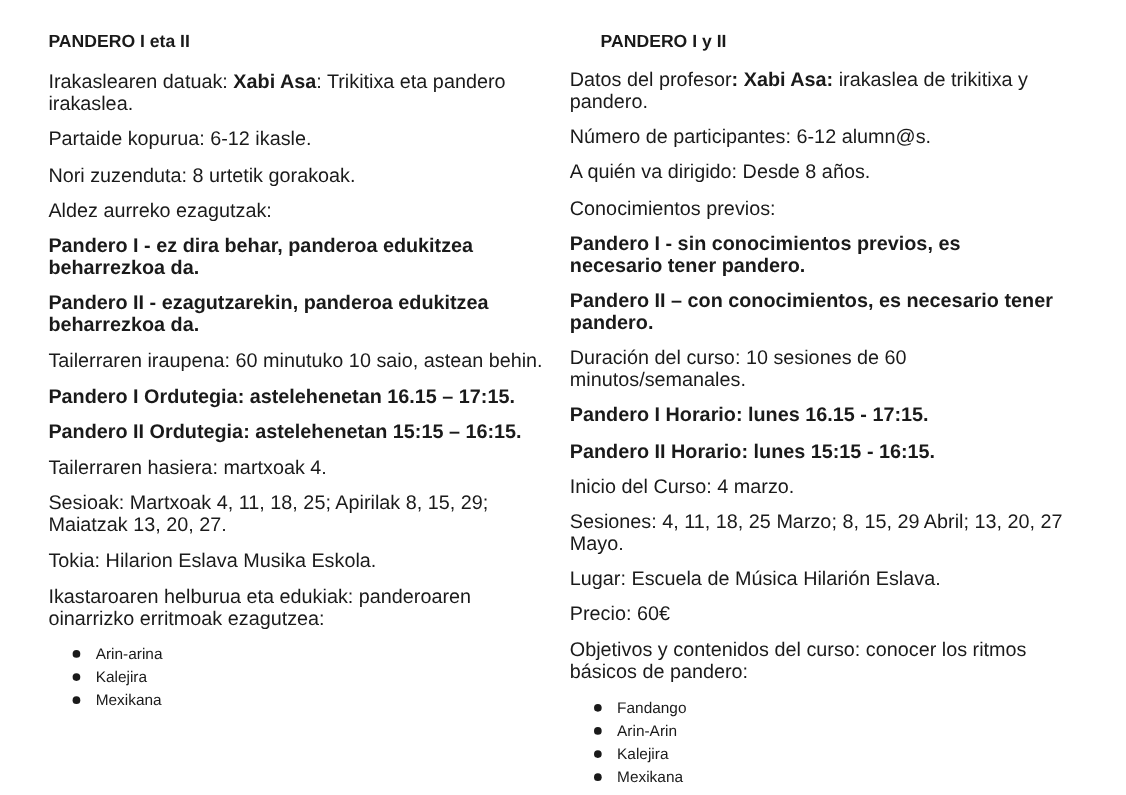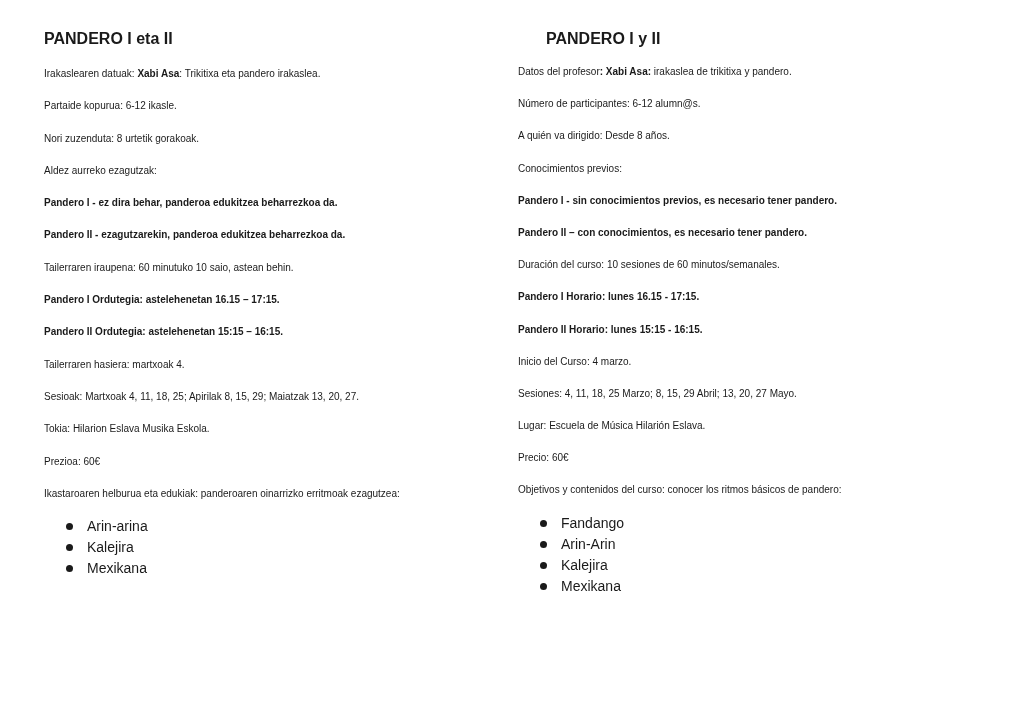--- a/index.html
+++ b/index.html
@@ -8,21 +8,21 @@
       font-family: "Liberation Sans", "DejaVu Sans", sans-serif;
       color: #1a1a1a;
     }
     .col { position: absolute; top: 28px; width: 470px; }
     .col.left { left: 44px; }
     .col.right { left: 518px; }
     .title {
       font-weight: bold; font-size: 16px; margin: 0 0 14px 0; line-height: 22px;
     }
     .col.right .title { margin-bottom: 12px; margin-left: 28px; }
-    p { margin: 0 0 12px 0; font-size: 10px; line-height: 20px; }
+    p { margin: 0 0 12px 0; font-size: 18px; line-height: 20px; }
     .col.left p { margin-bottom: 12.3px; }
     .col.right p { margin-bottom: 12.2px; }
     b { font-weight: bold; }
     ul { margin: 4px 0 0 0; padding: 0 0 0 43px; list-style: none; }
     li { font-size: 14px; line-height: 21px; position: relative; }
     li .bullet {
       position: absolute; left: -21px; top: 7px; width: 7px; height: 7px;
       border-radius: 50%; background: #1a1a1a;
     }
   </style>
@@ -36,21 +36,20 @@
   <p>Nori zuzenduta: 8 urtetik gorakoak.</p>
   <p>Aldez aurreko ezagutzak:</p>
   <p><b>Pandero I - ez dira behar, panderoa edukitzea beharrezkoa da.</b></p>
   <p><b>Pandero II - ezagutzarekin, panderoa edukitzea beharrezkoa da.</b></p>
   <p>Tailerraren iraupena: 60 minutuko 10 saio, astean behin.</p>
   <p><b>Pandero I Ordutegia: astelehenetan 16.15 – 17:15.</b></p>
   <p><b>Pandero II Ordutegia: astelehenetan 15:15 – 16:15.</b></p>
   <p>Tailerraren hasiera: martxoak 4.</p>
   <p>Sesioak: Martxoak 4, 11, 18, 25; Apirilak 8, 15, 29; Maiatzak 13, 20, 27.</p>
   <p>Tokia: Hilarion Eslava Musika Eskola.</p>
-  <p>Prezioa: 60€</p>
   <p style="padding-right:20px">Ikastaroaren helburua eta edukiak: panderoaren oinarrizko erritmoak ezagutzea:</p>
   <ul>
     <li><span class="bullet"></span><span>Arin-arina</span></li>
     <li><span class="bullet"></span><span>Kalejira</span></li>
     <li><span class="bullet"></span><span>Mexikana</span></li>
   </ul>
 </div>
 
 <div class="col right">
   <div class="title">PANDERO I y II</div>

